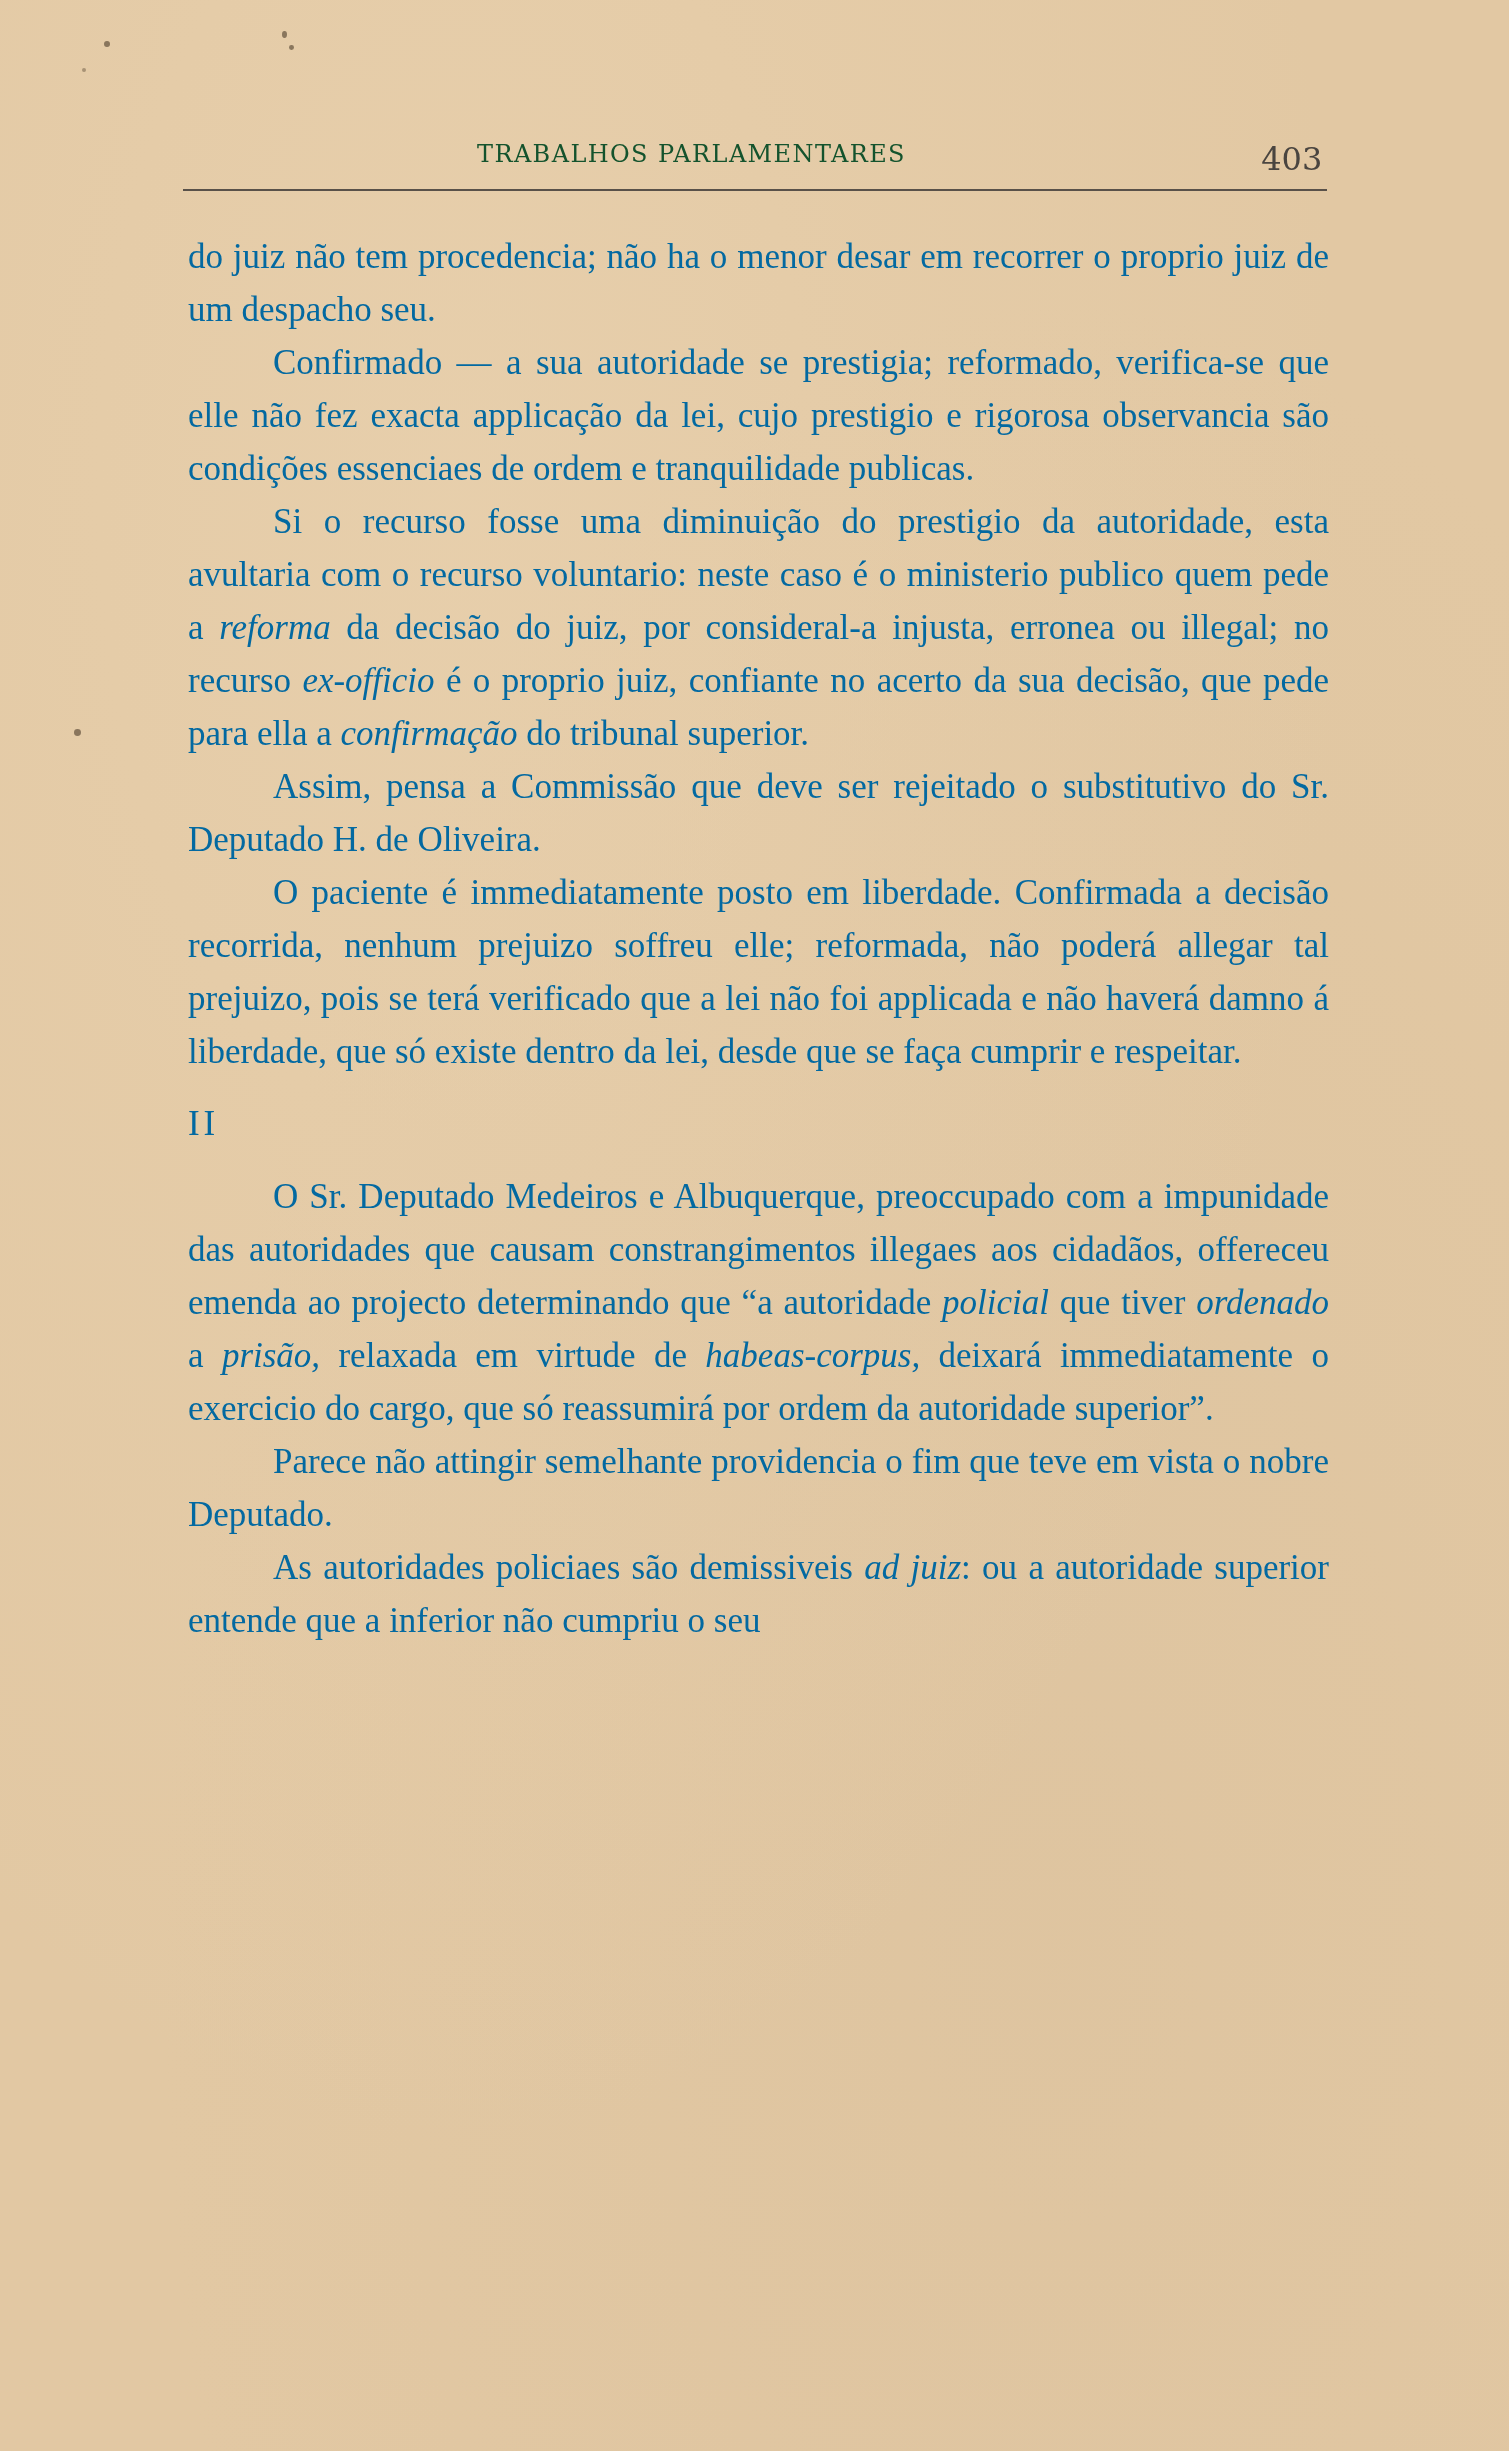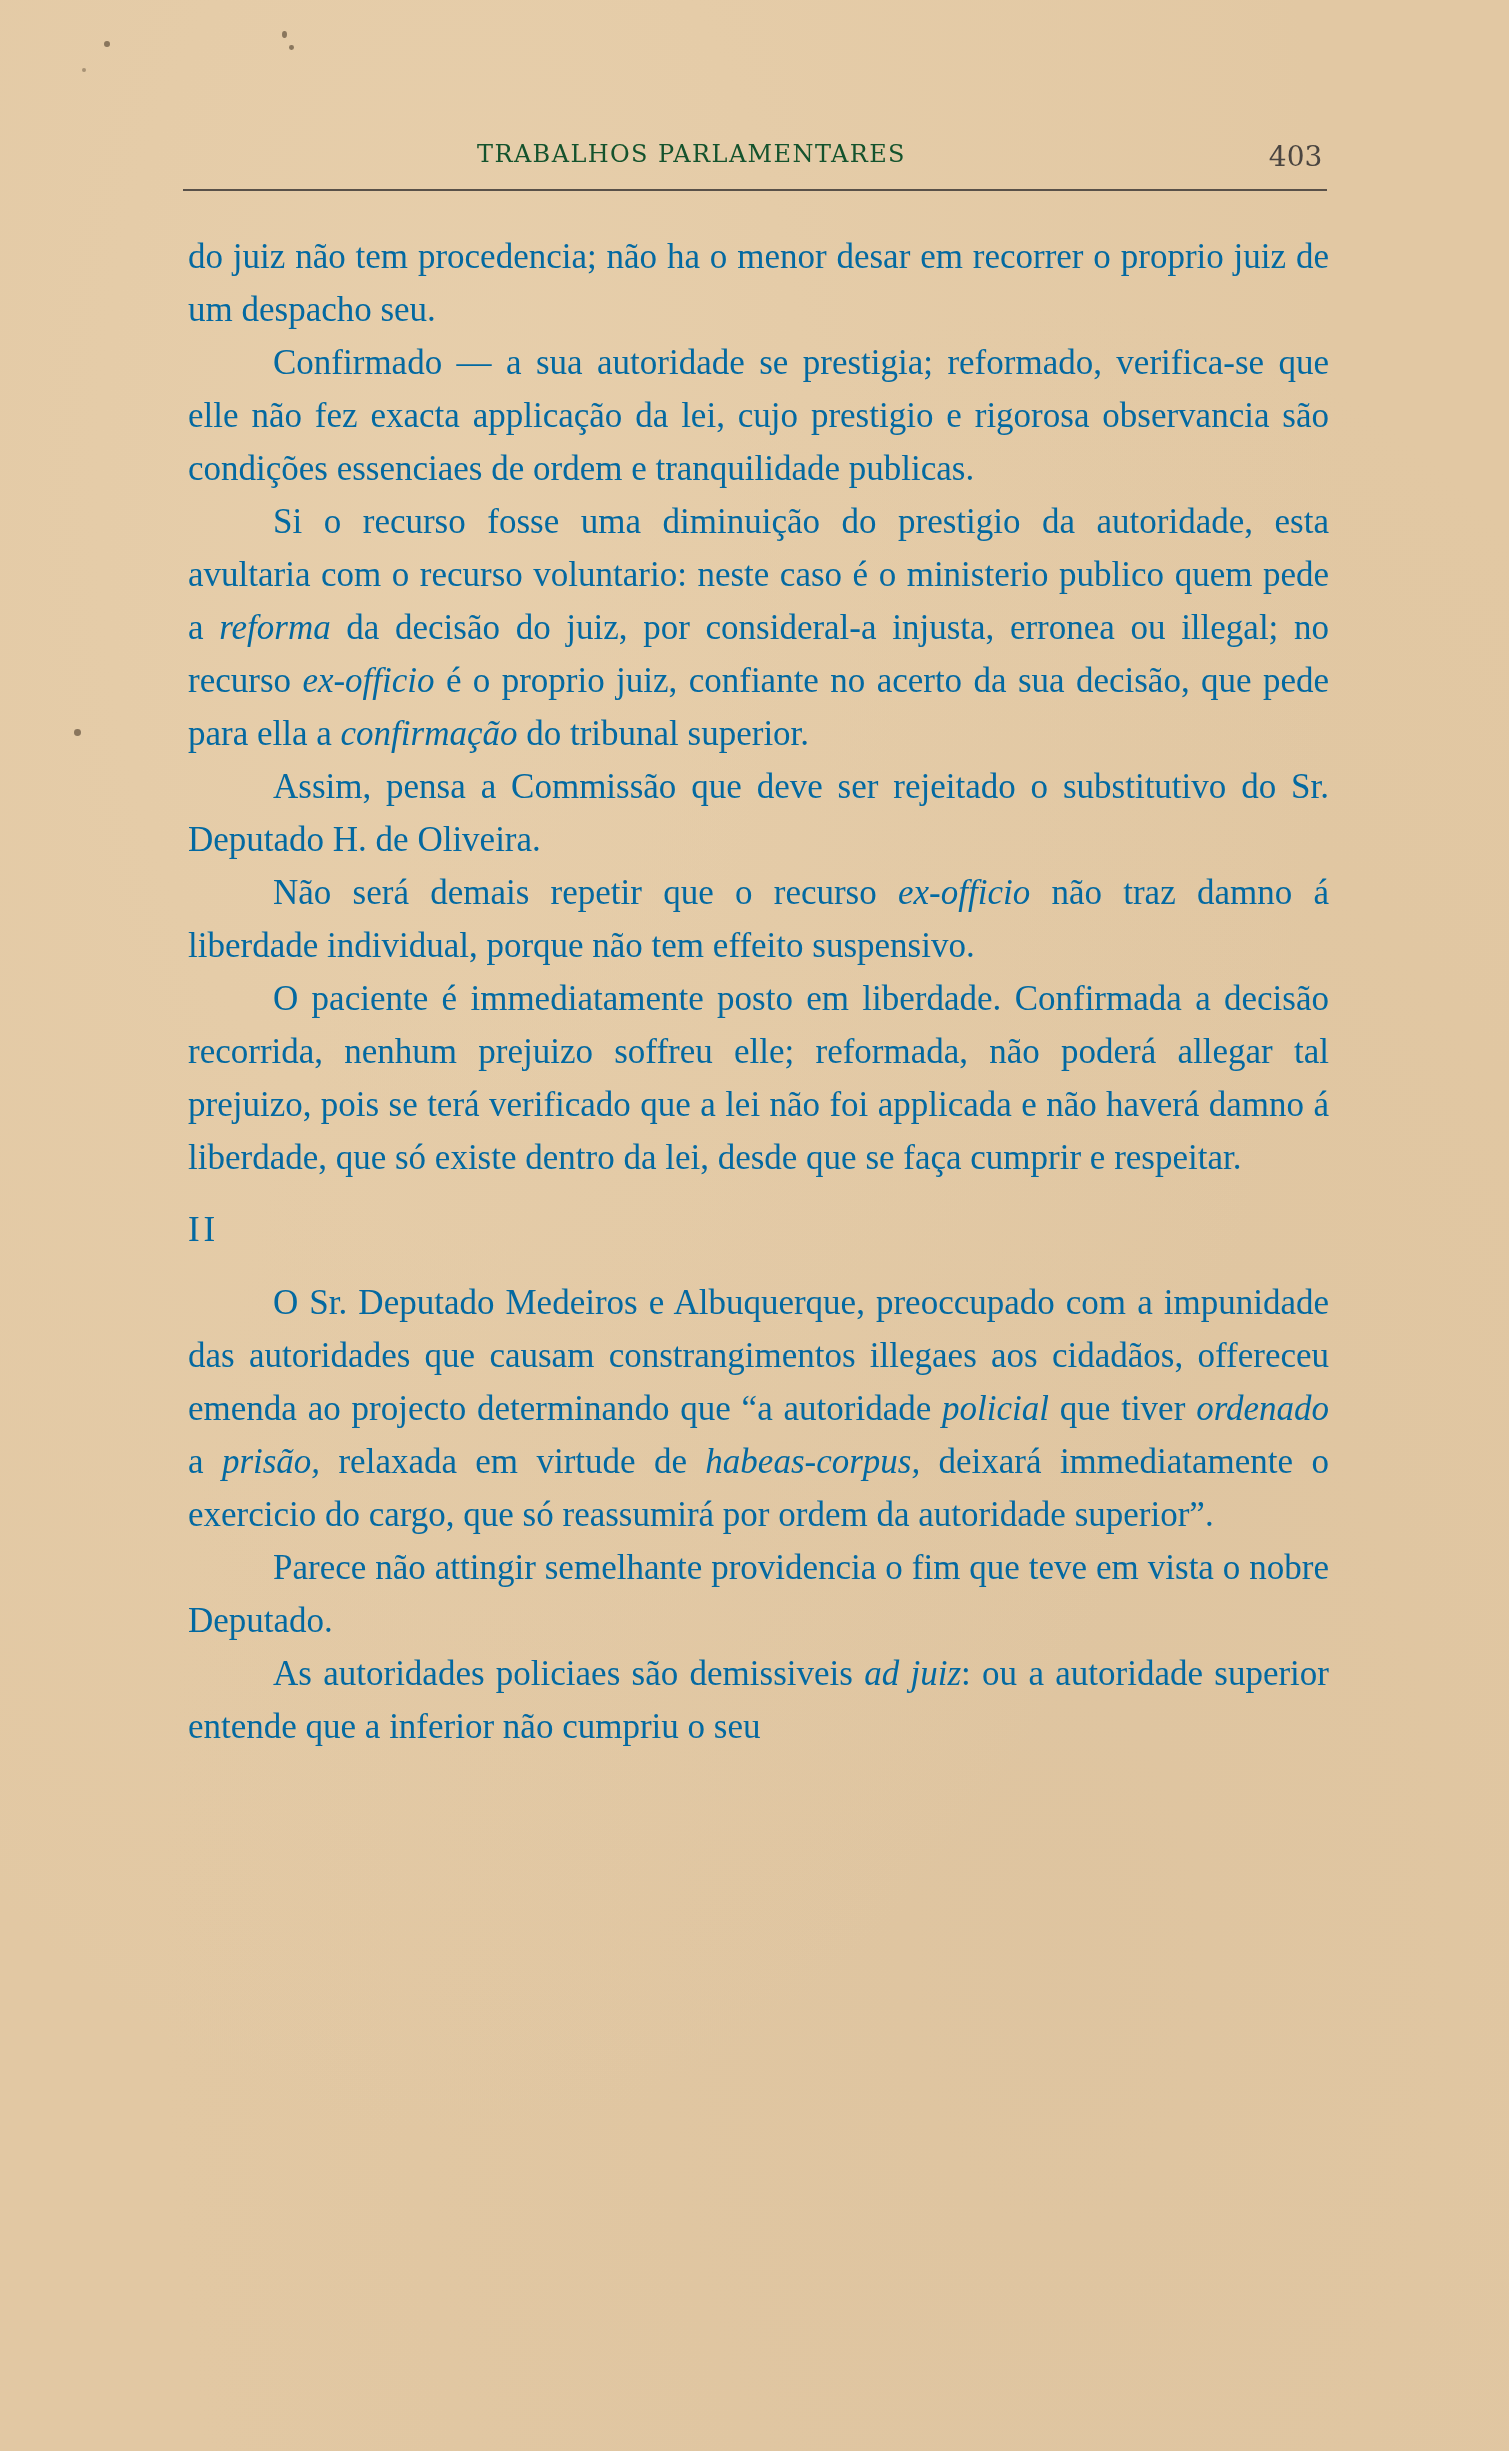--- a/index.html
+++ b/index.html
@@ -43,21 +43,21 @@
     font-family: "DejaVu Serif", "Liberation Serif", serif;
     font-size: 24px;
     letter-spacing: 1.4px;
     color: #14532d;
   }
   .page-number {
     position: absolute;
     right: 9.7px;
     top: 0;
     font-family: "DejaVu Serif", "Liberation Serif", serif;
-    font-size: 28px;
+    font-size: 32px;
     color: #4a4540;
   }
   .head-rule {
     position: absolute;
     left: 183px;
     top: 189px;
     width: 1144px;
     height: 0;
     border-top: 2.9px solid #595149;
   }
@@ -106,21 +106,20 @@
 
     <p class="no-indent"><span>do juiz não tem procedencia; não ha o menor desar em recorrer o proprio juiz de um despacho seu.</span></p>
 
     <p><span>Confirmado — a sua autoridade se prestigia; reformado, verifica-se que elle não fez exacta applicação da lei, cujo prestigio e rigorosa observancia são condições essenciaes de ordem e tranquilidade publicas.</span></p>
 
 
     <p><span>Si o recurso fosse uma diminuição do prestigio da autoridade, esta avultaria com o recurso voluntario: neste caso é o ministerio publico quem pede a </span><em>reforma</em><span> da decisão do juiz, por consideral-a injusta, erronea ou illegal; no recurso </span><em>ex-officio</em><span> é o proprio juiz, confiante no acerto da sua decisão, que pede para ella a </span><em>confirmação</em><span> do tribunal superior.</span></p>
 
     <p><span>Assim, pensa a Commissão que deve ser rejeitado o substitutivo do Sr. Deputado H. de Oliveira.</span></p>
 
-    <p><span>Não será demais repetir que o recurso </span><em>ex-officio</em><span> não traz damno á liberdade individual, porque não tem effeito suspensivo.</span></p>
 
     <p><span>O paciente é immediatamente posto em liberdade. Confirmada a decisão recorrida, nenhum prejuizo soffreu elle; reformada, não poderá allegar tal prejuizo, pois se terá verificado que a lei não foi applicada e não haverá damno á liberdade, que só existe dentro da lei, desde que se faça cumprir e respeitar.</span></p>
 
     <p class="section-numeral">II</p>
 
     <p><span>O Sr. Deputado Medeiros e Albuquerque, preoccupado com a impunidade das autoridades que causam constrangimentos illegaes aos cidadãos, offereceu emenda ao projecto determinando que “a autoridade </span><em>policial</em><span> que tiver </span><em>ordenado</em><span> a </span><em>prisão,</em><span> relaxada em virtude de </span><em>habeas-corpus,</em><span> deixará immediatamente o exercicio do cargo, que só reassumirá por ordem da autoridade superior”.</span></p>
 
     <p><span>Parece não attingir semelhante providencia o fim que teve em vista o nobre Deputado.</span></p>
 
     <p><span>As autoridades policiaes são demissiveis </span><em>ad juiz</em><span>: ou a autoridade superior entende que a inferior não cumpriu o seu</span></p>

